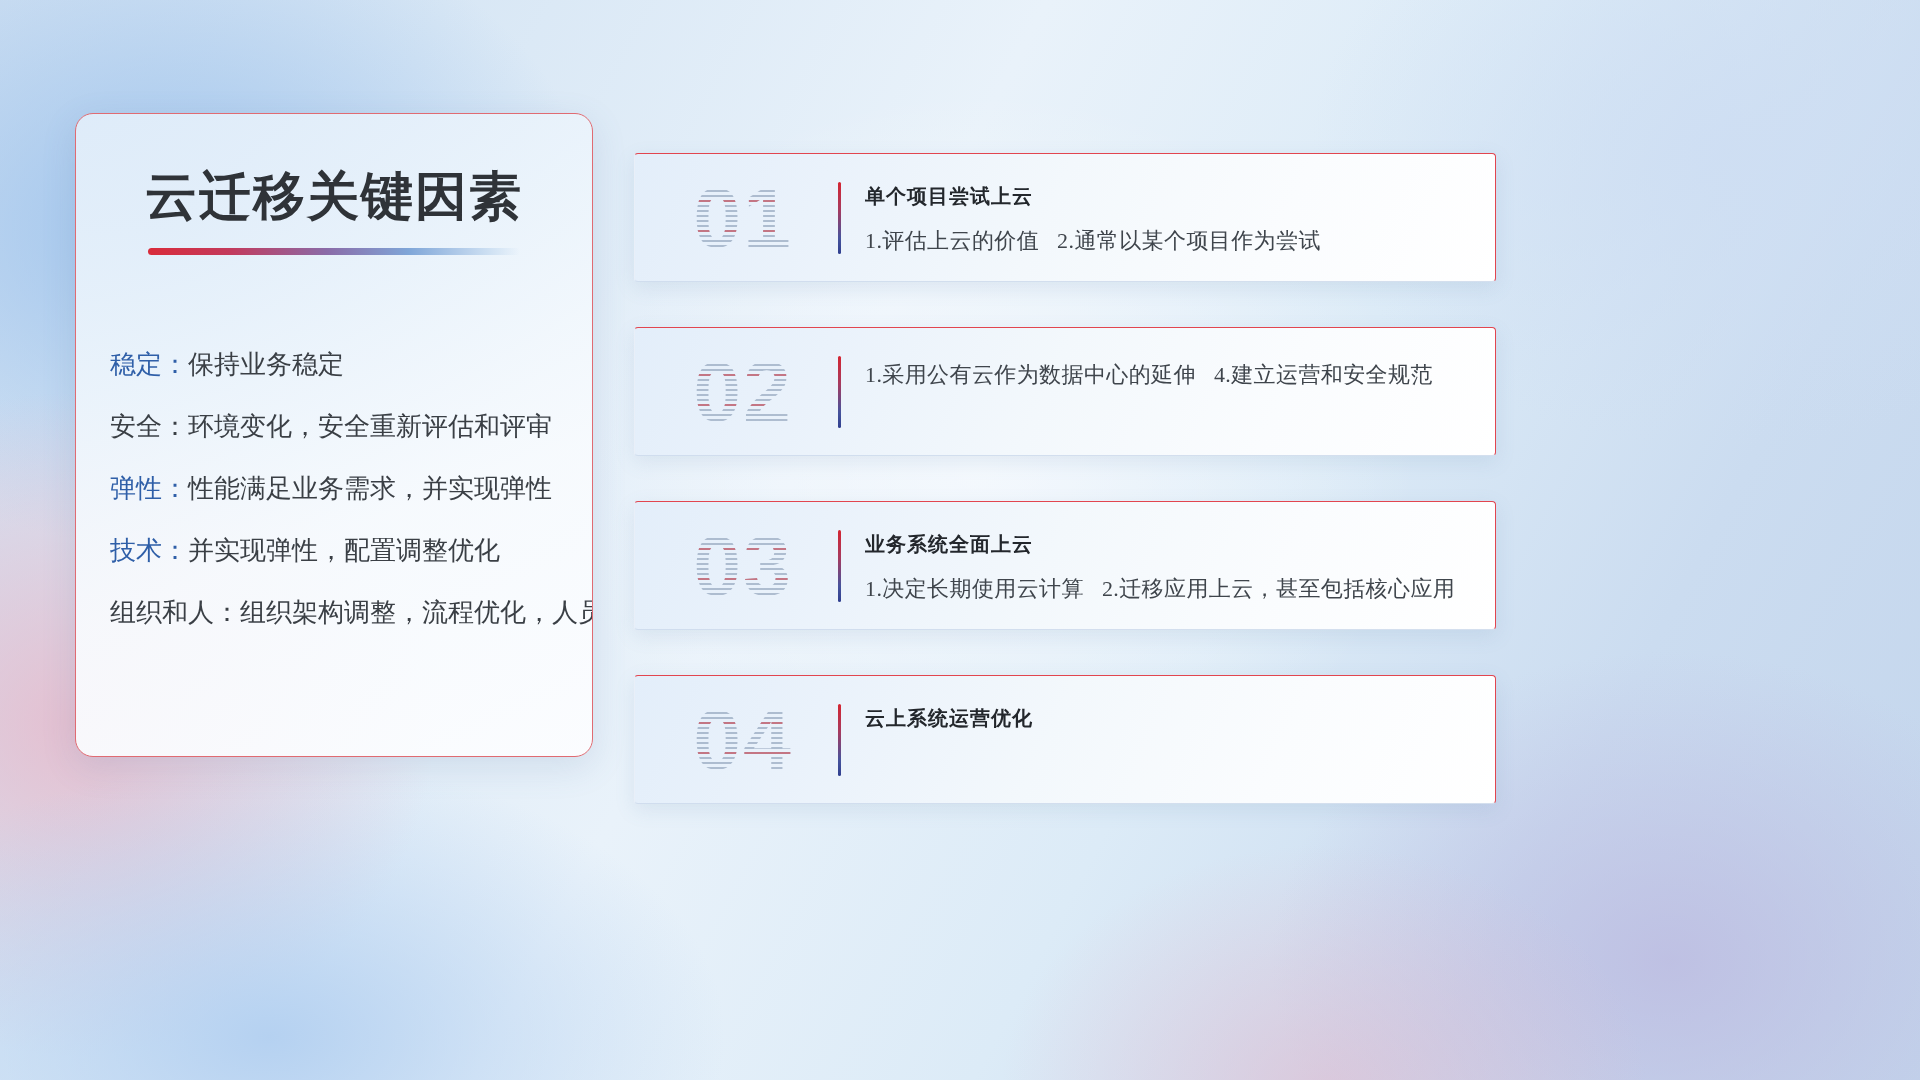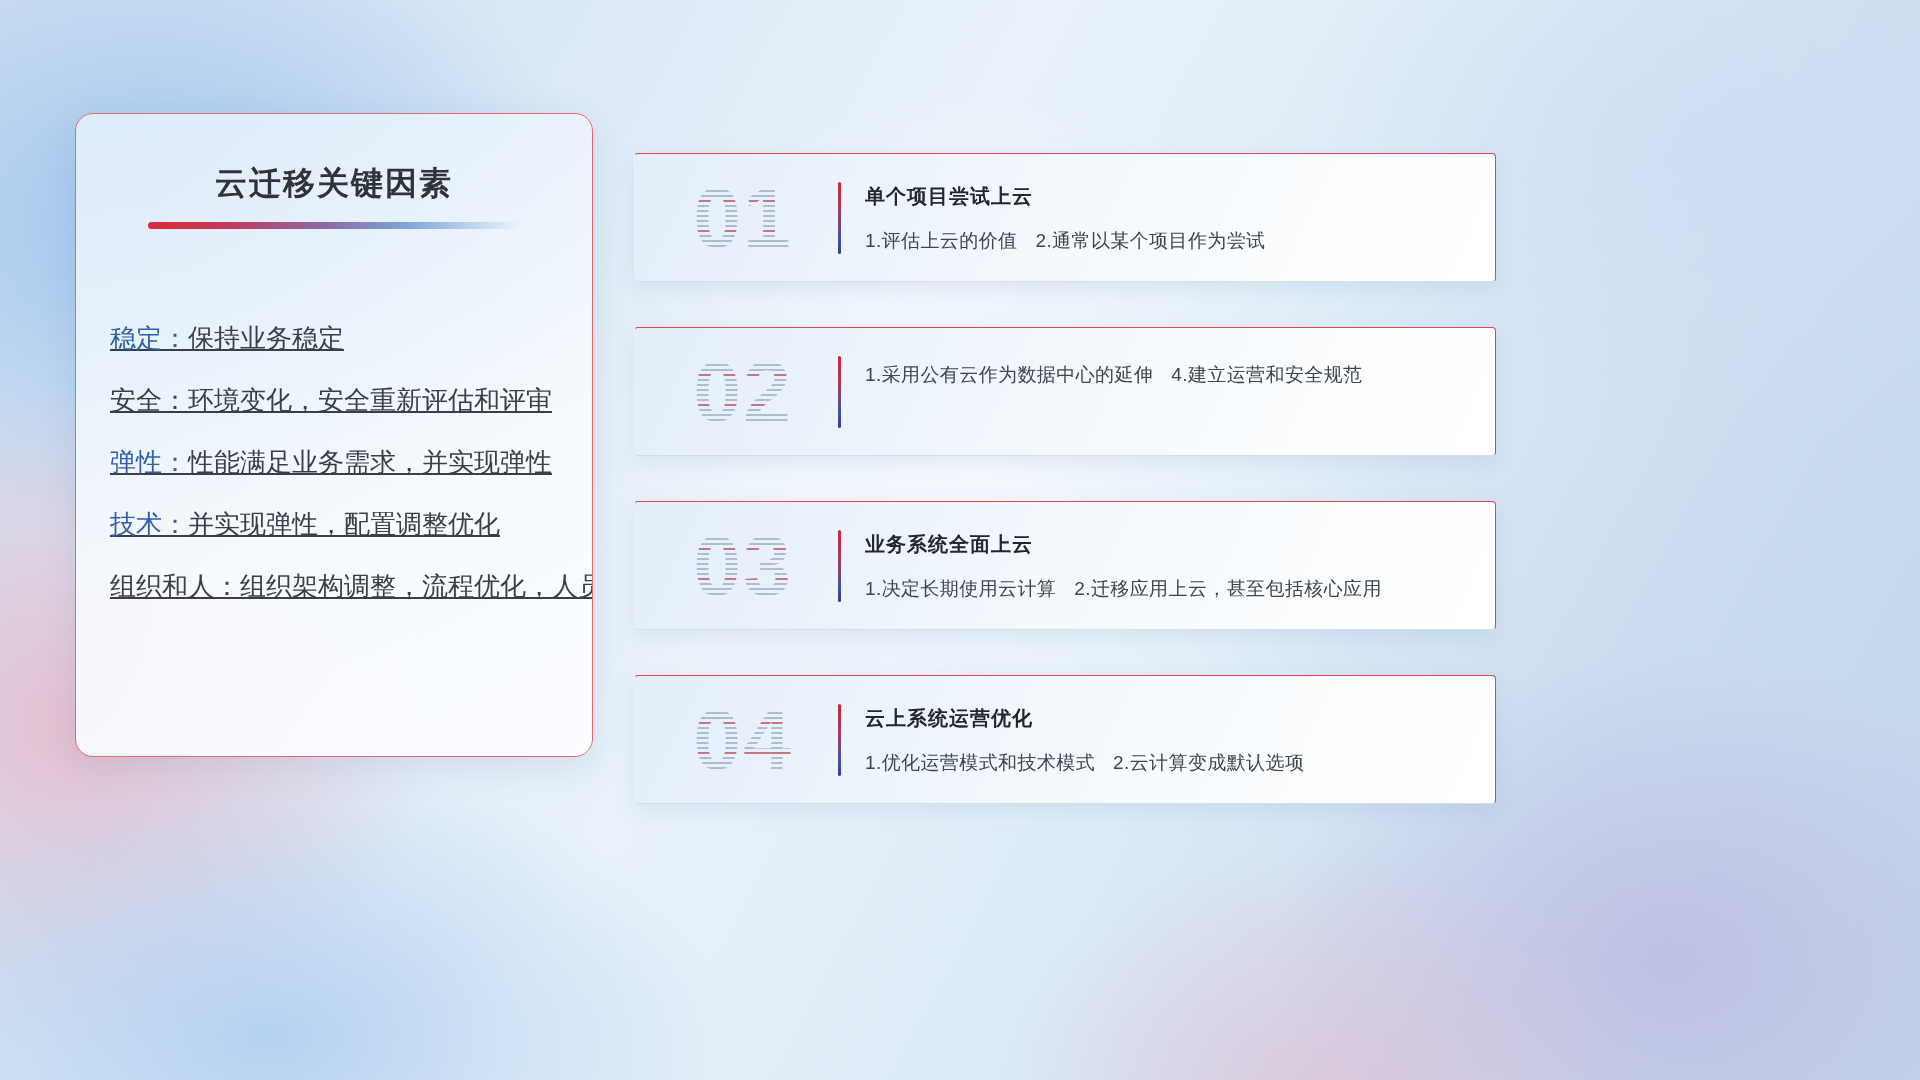--- a/index.html
+++ b/index.html
@@ -33,29 +33,29 @@
   
   .left-panel{
     position:absolute;left:75px;top:113px;width:516px;height:642px;
     border-radius:18px;border:1.4px solid #e06b72;
     background:linear-gradient(160deg,rgba(226,238,250,.92) 0%,rgba(237,245,252,.90) 30%,rgba(248,251,254,.93) 62%,rgba(252,253,255,.95) 100%);
     box-shadow:0 10px 34px rgba(92,125,170,.16);
     overflow:hidden;
   }
   .panel-title{
     margin:48px 0 0 0;text-align:center;
-    font-size:32px;font-weight:bold;color:#2f3338;letter-spacing:2px;
+    font-size:52px;font-weight:bold;color:#2f3338;letter-spacing:2px;
   }
   .title-rule{
     margin:16px auto 0 auto;width:372px;height:7px;border-radius:4px;
     background:linear-gradient(90deg,#d92b3a 0%,#c33a5c 22%,#8a6ba8 48%,#7fa6d8 70%,#cfe1f3 92%,rgba(207,225,243,0) 100%);
   }
   .panel-list{margin:78px 0 0 0;padding:0 0 0 34px;list-style:none;}
   .panel-list li{
-    font-size:26px;line-height:62px;color:#3a3f45;white-space:nowrap;text-decoration:underline;
+    font-size:26px;line-height:62px;color:#3a3f45;white-space:nowrap;
   }
   .panel-list li .lbl{font-weight:normal;}
   .lbl.blue{color:#2f5fa8;}
   .lbl.gray{color:#3a3f45;}
   .li-wrap{white-space:normal;line-height:62px;}
 
   
   .cards{position:absolute;left:634px;top:113px;width:862px;}
   .card{
     position:relative;height:127px;margin-bottom:45px;
@@ -97,21 +97,21 @@
   }
   .divider{
     position:absolute;left:203px;top:28px;width:3px;height:72px;border-radius:2px;
     background:linear-gradient(180deg,#d42531 0%,#a83a5e 38%,#46539c 78%,#2f3f8f 100%);
   }
   .card-body{position:absolute;left:230px;top:22px;right:24px;}
   .card-title{
     font-size:20px;font-weight:bold;color:#23272c;letter-spacing:1px;line-height:40px;
   }
   .card-desc{
-    margin-top:12px;font-size:19px;color:#3f454c;line-height:26px;letter-spacing:.4px;
+    margin-top:12px;font-size:22px;color:#3f454c;line-height:26px;letter-spacing:.4px;font-family:Liberation Serif, serif;
   }
   .card-desc .gap{display:inline-block;width:18px;}
 </style>
 </head>
 <body>
 
 <div class="bg">
   <div class="bg-base"></div>
   <div class="bg-b1"></div>
   <div class="bg-b2"></div>
@@ -183,20 +183,17 @@
         </div>
       </div>
     </div>
 
     <div class="card">
       <div class="ghost-num">04</div>
       <div class="ghost-num-accent">04</div>
       <div class="divider"></div>
       <div class="card-body">
         <div class="card-title">云上系统运营优化</div>
-        <div class="card-desc">
-          <span>1.优化运营模式和技术模式</span><span class="gap"></span><span>2.云计算变成默认选项</span>
-        </div>
       </div>
     </div>
 
   </div>
 </div>
 
 </body></html>

